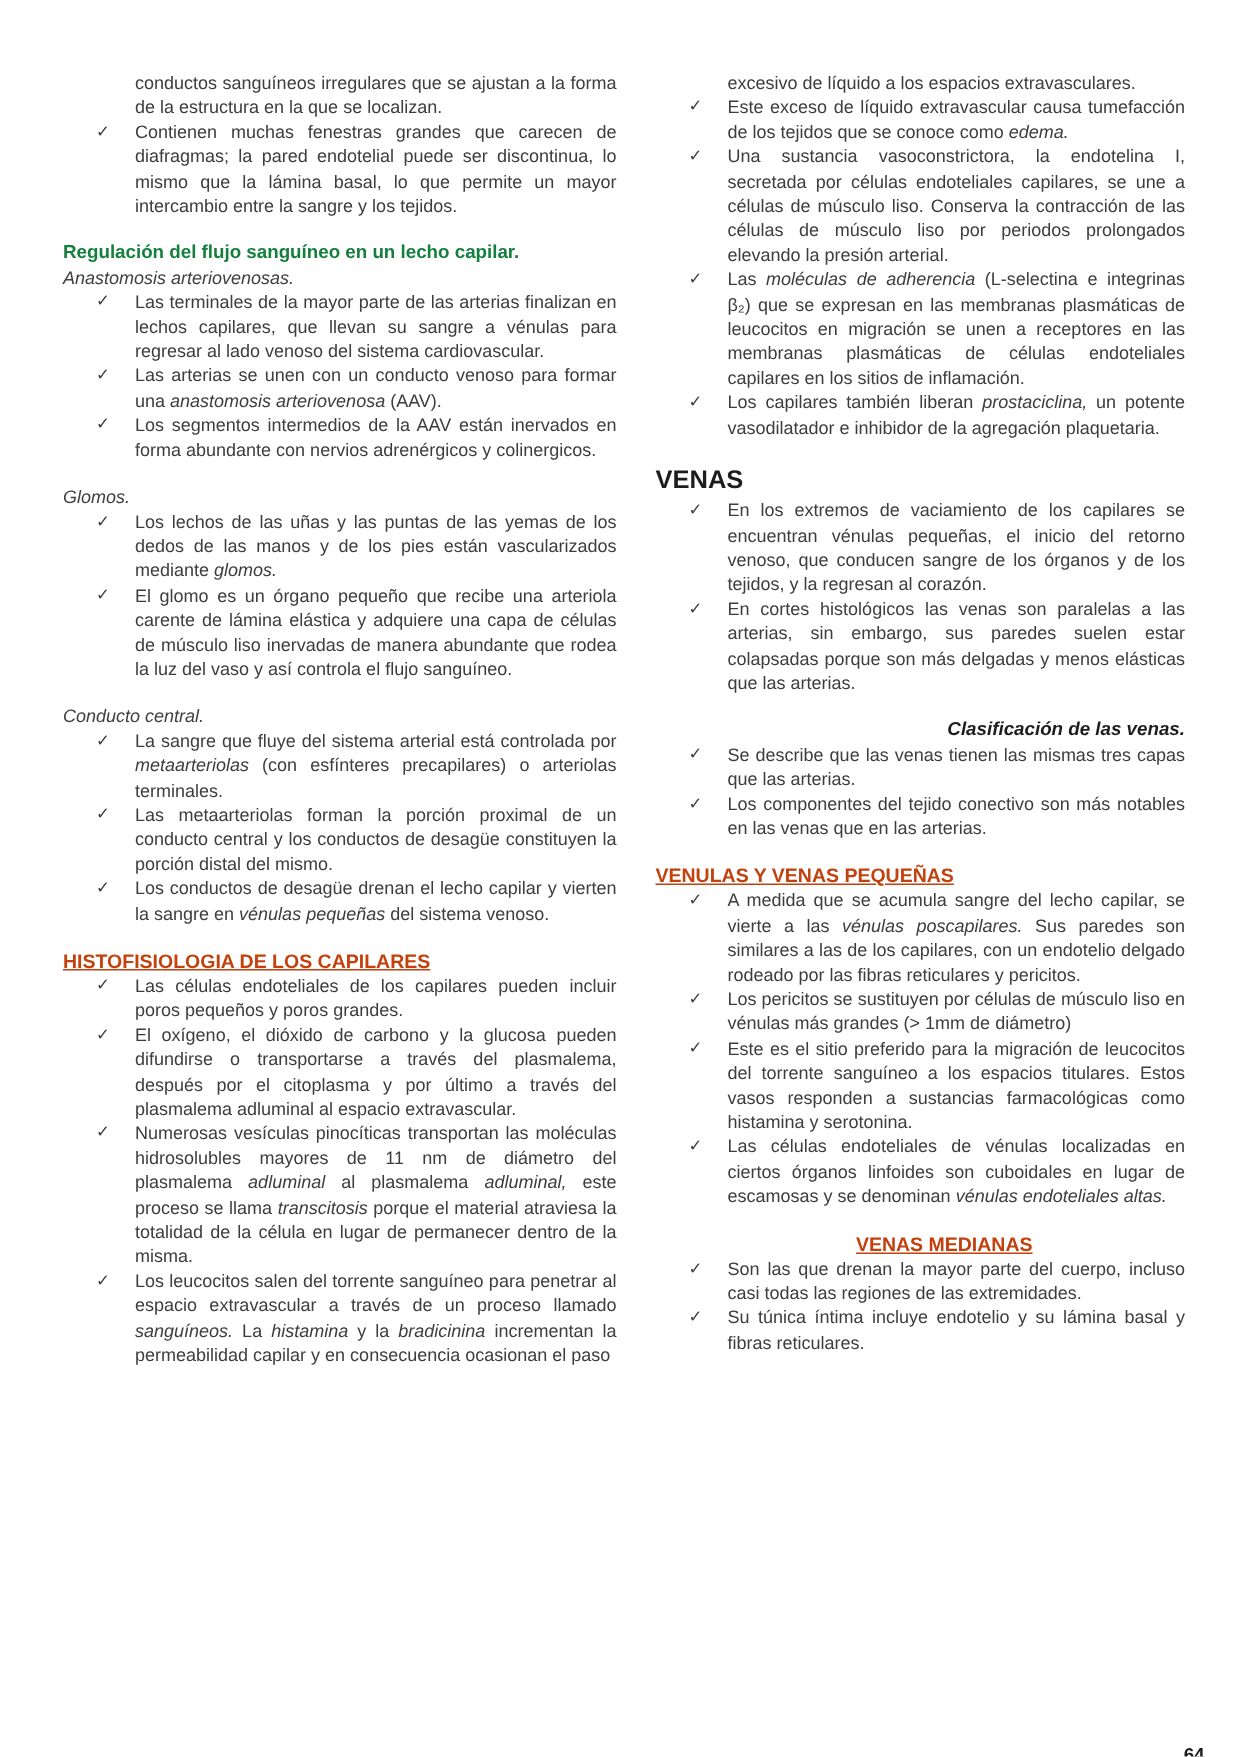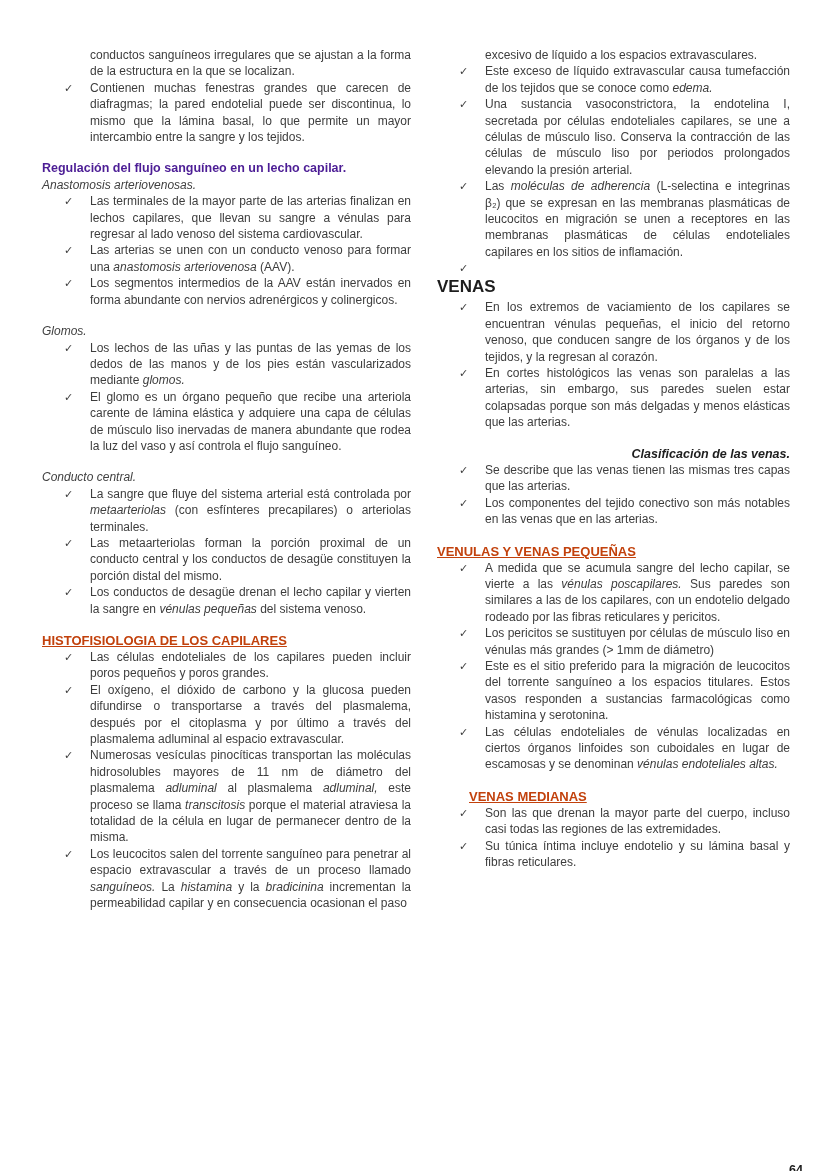--- a/index.html
+++ b/index.html
@@ -17,37 +17,37 @@
   p { margin: 0; }
   .cont, .bullet-text { text-align: justify; }
   .cont { padding-left: 48px; }
   .bullet-item { position: relative; padding-left: 48px; }
   .check {
     position: absolute; left: 22px; top: 0;
     font-size: 11px; color: #3d3d3d;
   }
   .it { font-style: italic; }
   .h-bold {
-    font-weight: bold; font-size: 12.5px; color: #4c1d95;
+    font-weight: bold; font-size: 12.5px; color: #15803d;
     margin: 15px 0 0 0; line-height: 16.4px;
   }
   .h-italic {
     font-style: italic; font-size: 12px; color: #404040;
     margin: 15px 0 0 0; line-height: 16.4px;
   }
   .h-bold + .h-italic { margin-top: 0; }
   .h-bold-italic {
     font-weight: bold; font-style: italic; font-size: 12.5px; color: #1d1d1d;
     margin: 15px 0 0 0; line-height: 16.4px; text-align: right;
   }
   .h-section {
     font-weight: bold; font-size: 13px; color: #c2410c;
     margin: 15px 0 0 0; line-height: 17px; text-decoration: underline;
   }
-  .h-section.indent { margin-left: 32px; }
+  .h-section.indent { margin-left: 32px; text-align: center; }
   .h-section-large {
     font-weight: bold; font-size: 17px; color: #1d1d1d;
     margin: 17px 0 2px 0; line-height: 20px;
   }
   .page-number {
     position: absolute; top: 1163px; right: 25px;
     font-weight: bold; font-size: 12.5px; color: #1d1d1d;
   }
 </style>
 </head>
@@ -123,20 +123,21 @@
       <div class="bullet-item">
         <span class="check">✓</span>
         <p class="bullet-text"><span>Una sustancia vasoconstrictora, la endotelina I, secretada por células endoteliales capilares, se une a células de músculo liso. Conserva la contracción de las células de músculo liso por periodos prolongados elevando la presión arterial.</span></p>
       </div>
       <div class="bullet-item">
         <span class="check">✓</span>
         <p class="bullet-text"><span>Las </span><span class="it">moléculas de adherencia</span><span> (L-selectina e integrinas β₂) que se expresan en las membranas plasmáticas de leucocitos en migración se unen a receptores en las membranas plasmáticas de células endoteliales capilares en los sitios de inflamación.</span></p>
       </div>
       <div class="bullet-item">
         <span class="check">✓</span>
+        <p class="bullet-text"><span>Los capilares también liberan </span><span class="it">prostaciclina,</span><span> un potente vasodilatador e inhibidor de la agregación plaquetaria.</span></p>
       </div>
       <div class="h-section-large">VENAS</div>
       <div class="bullet-item">
         <span class="check">✓</span>
         <p class="bullet-text"><span>En los extremos de vaciamiento de los capilares se encuentran vénulas pequeñas, el inicio del retorno venoso, que conducen sangre de los órganos y de los tejidos, y la regresan al corazón.</span></p>
       </div>
       <div class="bullet-item">
         <span class="check">✓</span>
         <p class="bullet-text"><span>En cortes histológicos las venas son paralelas a las arterias, sin embargo, sus paredes suelen estar colapsadas porque son más delgadas y menos elásticas que las arterias.</span></p>
       </div>

